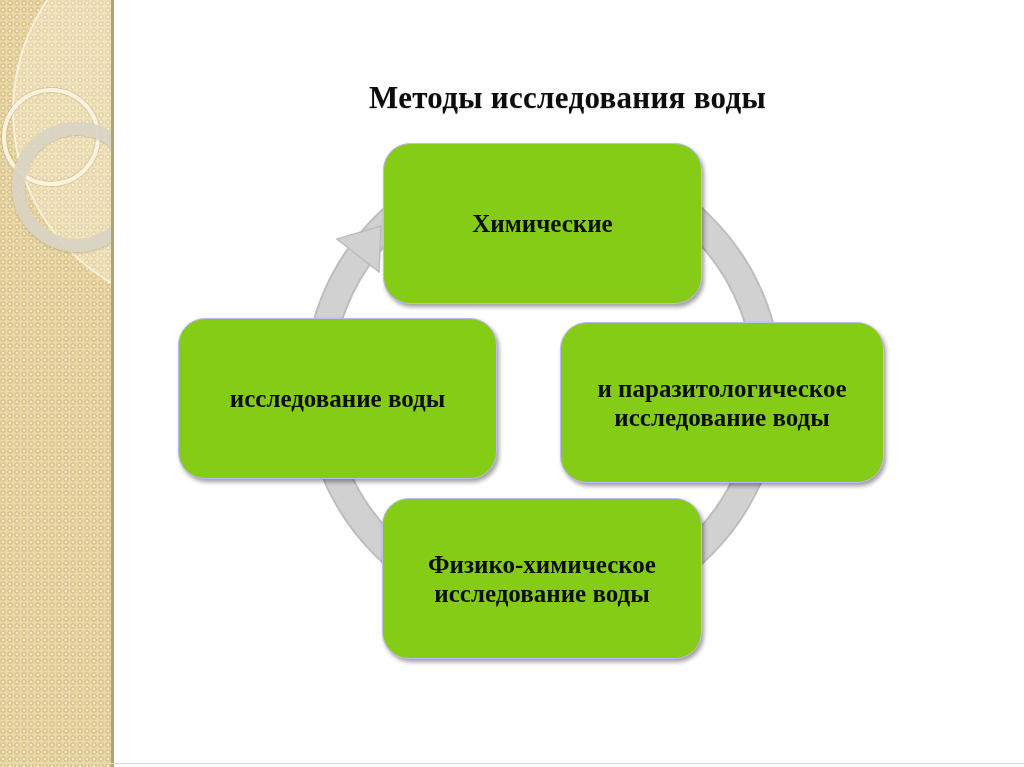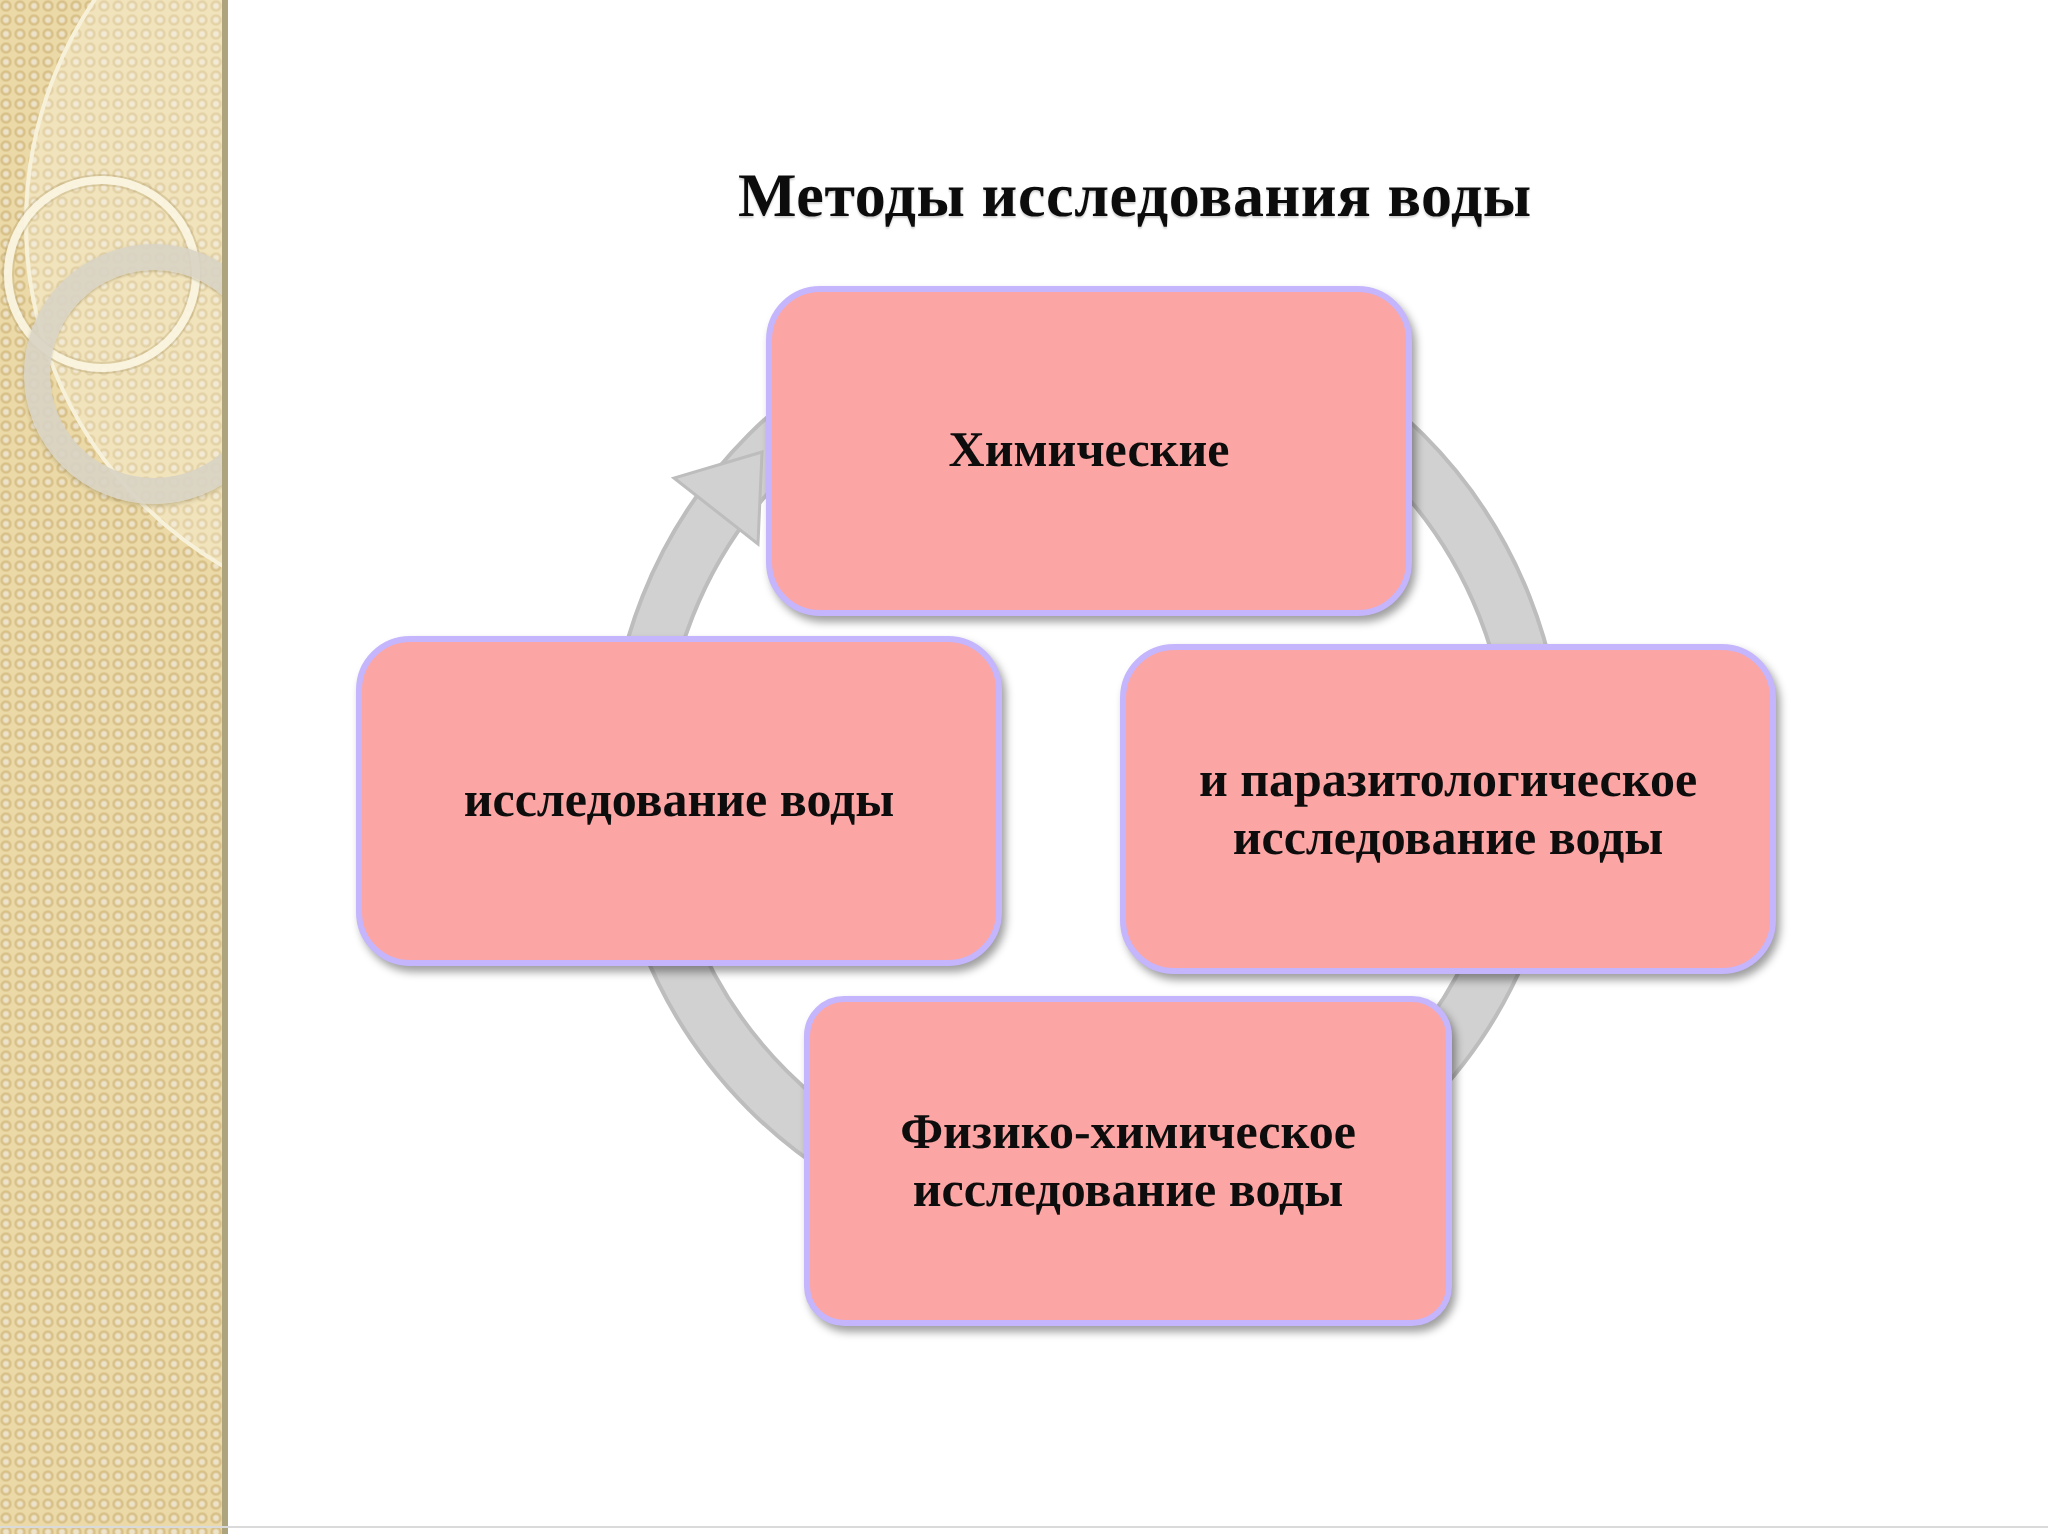--- a/index.html
+++ b/index.html
@@ -43,34 +43,34 @@
     text-align:center;
     font-size:31px;font-weight:bold;color:#0c0c0c;
     letter-spacing:0.3px;
     text-shadow:0 1px 1px rgba(0,0,0,0.18);
   }
   
   .diagram-svg{position:absolute;left:0;top:0;}
   
   .node{
     position:absolute;
-    background:#fca5a5;
-    border:3px solid #c4b5fd;
+    background:#84cc16;
+    border:1px solid #c4b5fd;
     border-radius:27px;
     box-shadow:2px 3px 4px rgba(0,0,0,0.38);
     display:flex;align-items:center;justify-content:center;
     text-align:center;
     font-size:25px;font-weight:bold;color:#0d0d0d;
     line-height:1.16;
   }
   .node span{display:block;}
   .node-top{left:383px;top:143px;width:317px;height:159px;}
   .node-left{left:178px;top:318px;width:317px;height:159px;}
   .node-right{left:560px;top:322px;width:322px;height:159px;}
-  .node-bottom{left:402px;top:498px;width:318px;height:159px;border-radius:20px;}
+  .node-bottom{left:382px;top:498px;width:318px;height:159px;}
   
   .slide-edge{position:absolute;left:0;right:0;bottom:3px;height:1px;background:#dadada;}
 </style>
 </head>
 <body>
 
 <div class="sidebar">
   <div class="big-circle"></div>
   <div class="cream-ring"></div>
   <div class="gray-ring"></div>

